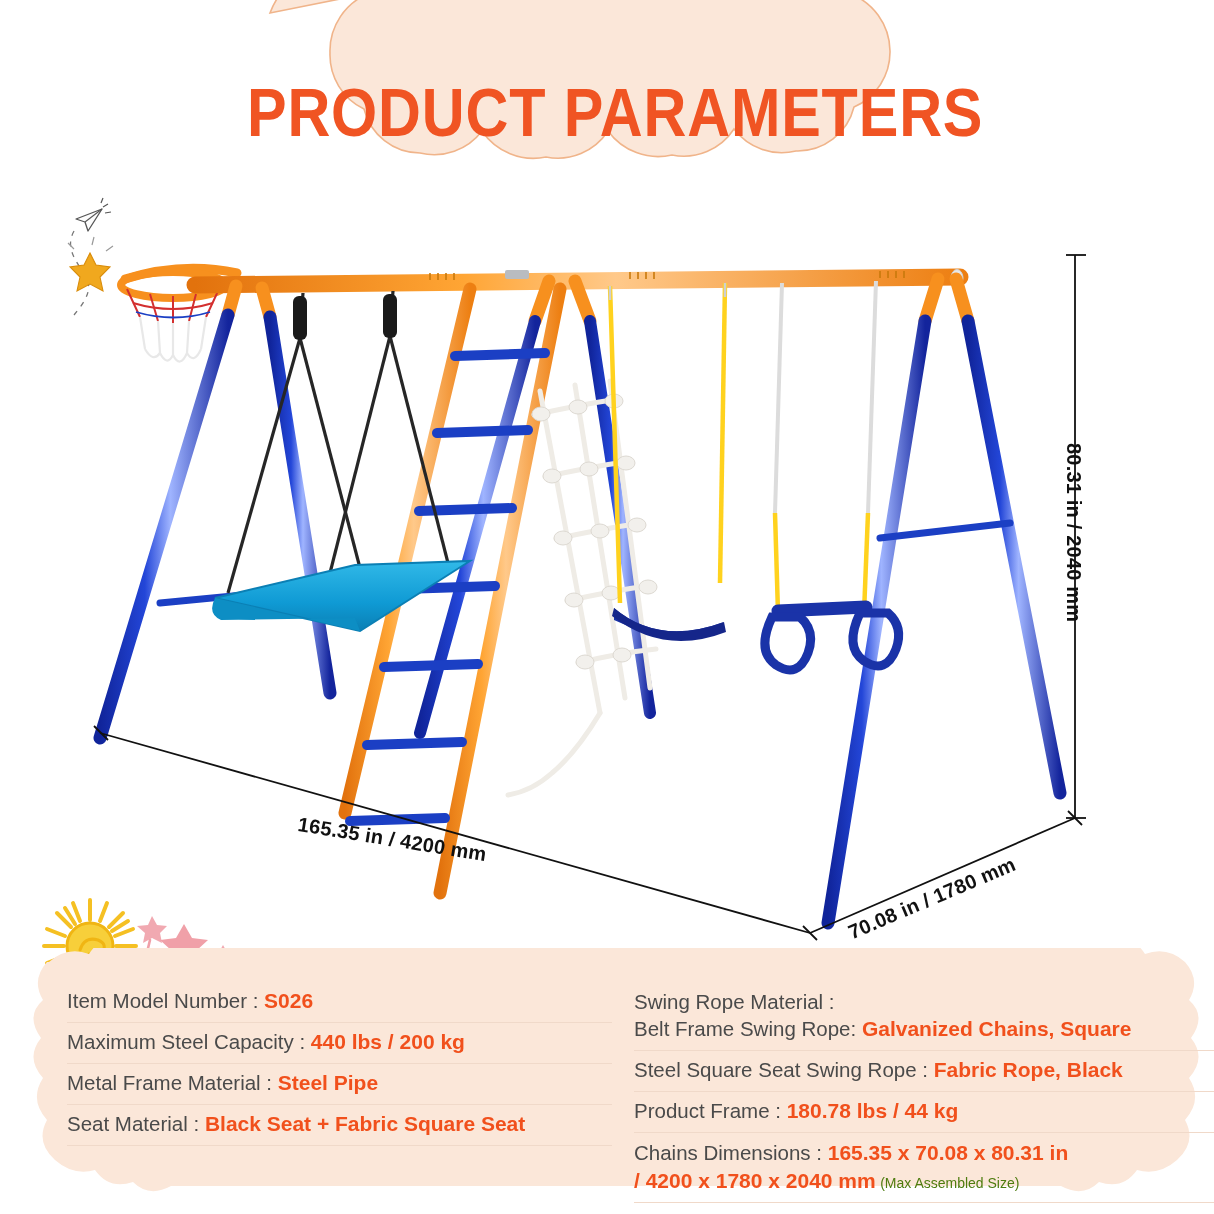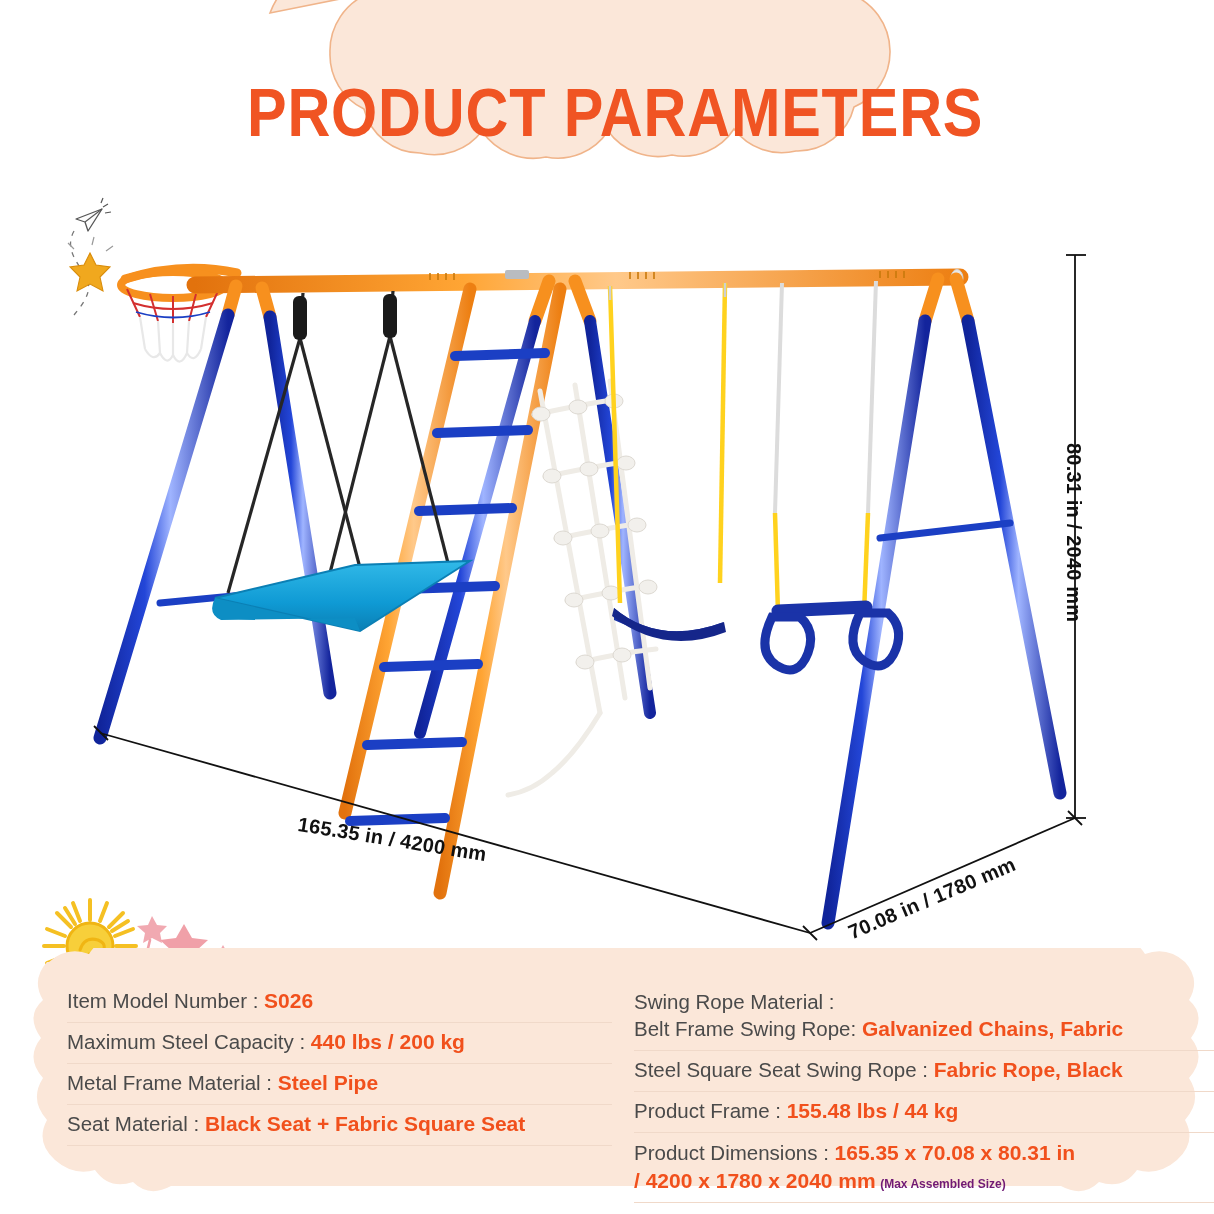--- a/index.html
+++ b/index.html
@@ -44,21 +44,21 @@
   .spec-col{flex:0 0 auto;}
   .spec-col.left{width:545px;padding-left:22px;}
   .spec-col.right{width:585px;padding-left:22px;}
   .spec-row{
     border-bottom:1px solid #f0d9c9;
     padding:6px 0 7px 0;line-height:1.28;
   }
   .spec-row:last-child{border-bottom:1px solid #f0d9c9;}
   .lbl{font-size:20.5px;color:#4a4a4a;}
   .val{font-size:21px;color:#f1501c;font-weight:bold;}
-  .val-note{font-size:12px;color:#701a75;font-weight:bold;}
+  .val-note{font-size:14px;color:#4d7c0f;font-weight:normal;}
   .right .spec-row{padding:6px 0 7px 0;}
   .tall{line-height:1.33;}
 
   
   .doodle-sun{position:absolute;left:32px;top:845px;width:230px;height:110px;}
 </style>
 </head>
 <body>
 
 <div class="stage">
@@ -328,30 +328,30 @@
           <span class="lbl">Metal Frame Material : </span><span class="val">Steel Pipe</span>
         </div>
         <div class="spec-row">
           <span class="lbl">Seat Material : </span><span class="val">Black Seat + Fabric Square Seat</span>
         </div>
       </div>
 
       <div class="spec-col right">
         <div class="spec-row tall">
           <div class="lbl">Swing Rope Material :</div>
-          <span class="lbl">Belt Frame Swing Rope: </span><span class="val">Galvanized Chains, Fabric</span>
+          <span class="lbl">Belt Frame Swing Rope: </span><span class="val">Galvanized Chains, Square</span>
         </div>
         <div class="spec-row">
           <span class="lbl">Steel Square Seat Swing Rope : </span><span class="val">Fabric Rope, Black</span>
         </div>
         <div class="spec-row">
-          <span class="lbl">Product Frame : </span><span class="val">155.48 lbs / 44 kg</span>
+          <span class="lbl">Product Frame : </span><span class="val">180.78 lbs / 44 kg</span>
         </div>
         <div class="spec-row tall">
-          <span class="lbl">Product Dimensions :  </span><span class="val">165.35 x 70.08 x 80.31 in</span>
+          <span class="lbl">Chains Dimensions :  </span><span class="val">165.35 x 70.08 x 80.31 in</span>
           <div>
             <span class="val">/ 4200 x 1780 x 2040 mm</span>
             <span class="val-note">(Max Assembled Size)</span>
           </div>
         </div>
       </div>
     </div>
   </div>
 
 </div>

